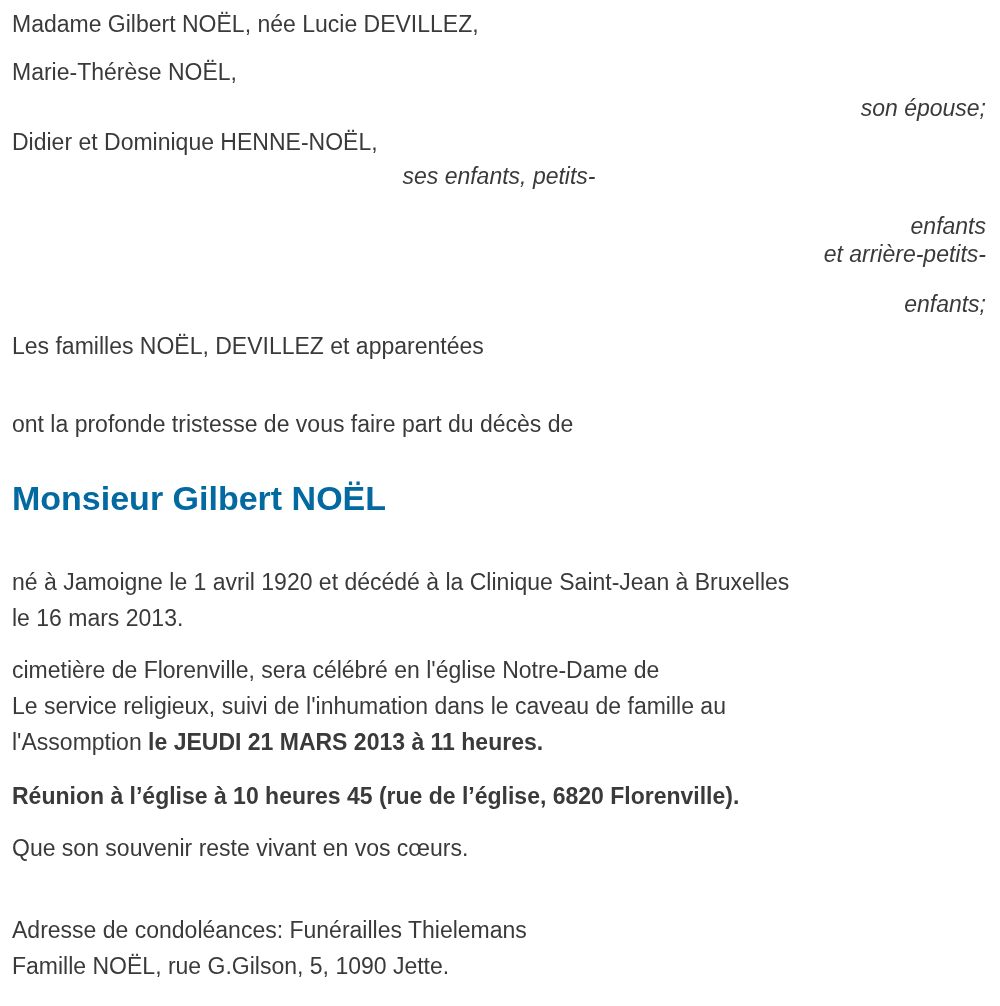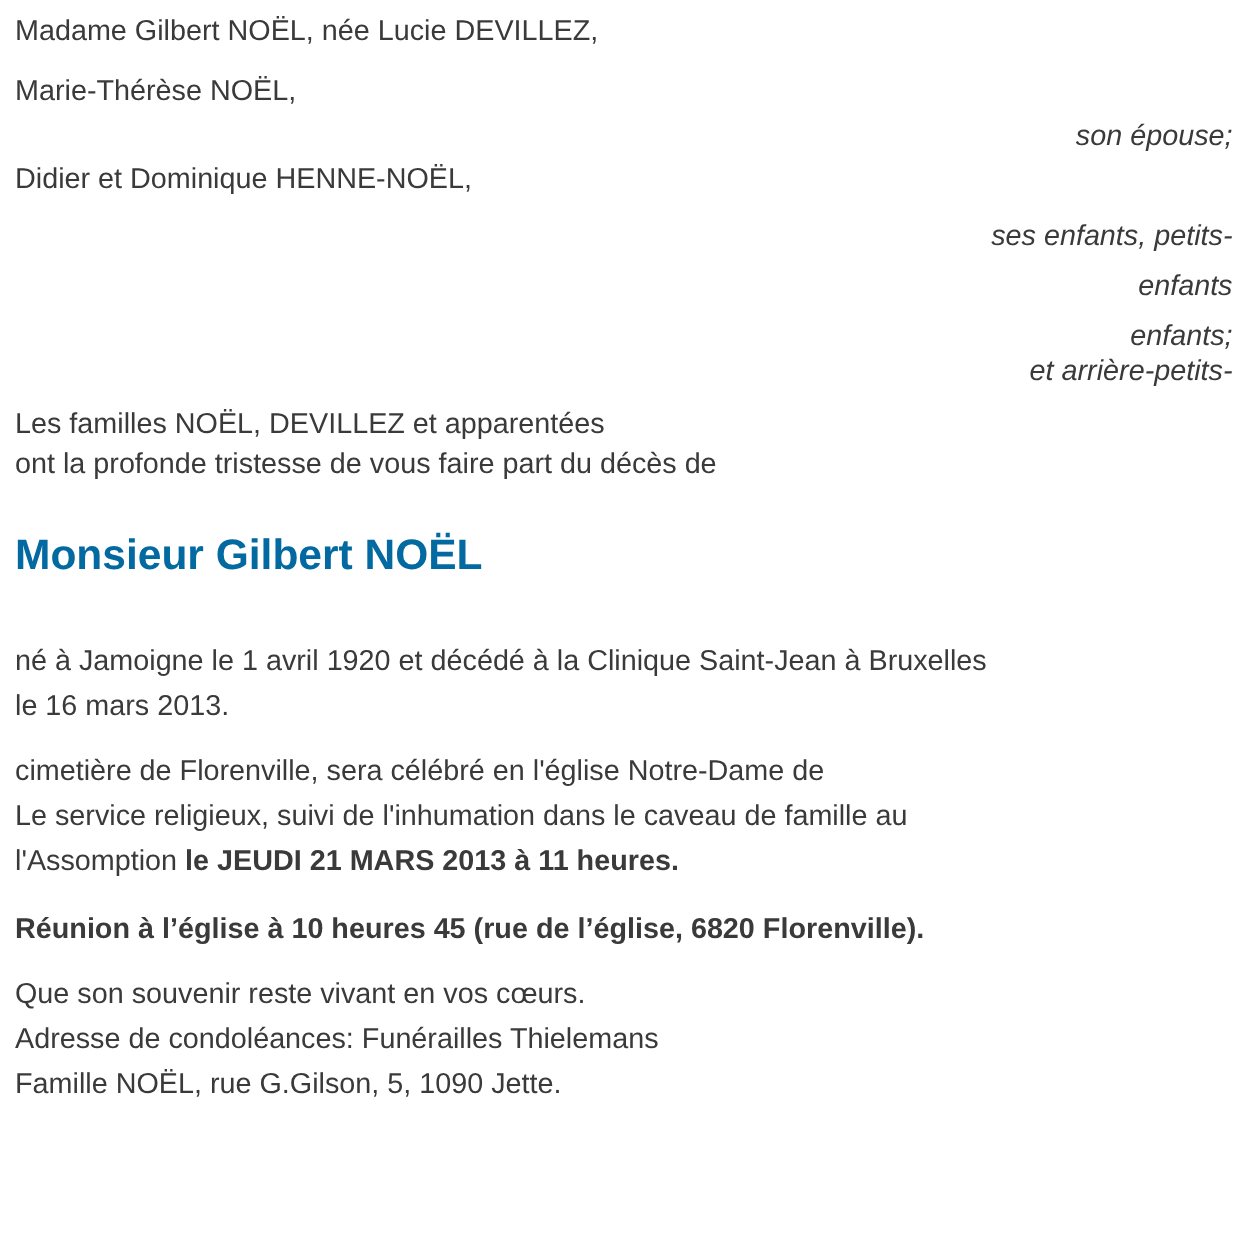--- a/index.html
+++ b/index.html
@@ -31,28 +31,28 @@
   .right {
     text-align: right;
   }
   .italic {
     font-style: italic;
   }
   .bold {
     font-weight: bold;
   }
   .mt2  { margin-top: 2px; }
-  .mt8  { margin-top: 8px; }
+  .mt8  { margin-top: 18px; }
   .mt10 { margin-top: 10px; }
-  .mt12 { margin-top: 12px; }
+  .mt12 { margin-top: 0; text-align: center; }
   .mt14 { margin-top: 14px; }
   .mt16 { margin-top: 16px; }
   .mt18 { margin-top: 18px; }
   .mt44 { margin-top: 44px; }
-  .mt46 { }
+  .mt46 { margin-top: 46px; }
   .heading {
     margin: 36px 0 0 0;
     font-size: 34px;
     line-height: 44px;
     font-weight: bold;
     color: #0369a1;
     white-space: nowrap;
   }
   .rel-block .line { line-height: 32px; }
   .rel-tight { margin-top: -4px; }
@@ -64,22 +64,22 @@
 
   <p class="line">Madame Gilbert NOËL, née Lucie DEVILLEZ,</p>
   <p class="line tall mt14">Marie-Thérèse NOËL,</p>
 
   <p class="line right italic mt2">son épouse;</p>
   <p class="line tall">Didier et Dominique HENNE-NOËL,</p>
 
   <div class="rel-block">
     <p class="line right italic mt12">ses enfants, petits-</p>
     <p class="line right italic mt8">enfants</p>
+    <p class="line right italic rel-tight">et arrière-petits-</p>
     <p class="line right italic mt8">enfants;</p>
-    <p class="line right italic rel-tight">et arrière-petits-</p>
   </div>
 
   <p class="line mt10">Les familles NOËL, DEVILLEZ et apparentées</p>
 
   <p class="line mt46">ont la profonde tristesse de vous faire part du décès de</p>
 
   <h1 class="heading">Monsieur Gilbert NOËL</h1>
 
   <div class="mt44">
     <p class="line tall">né à Jamoigne le 1 avril 1920 et décédé à la Clinique Saint-Jean à Bruxelles</p>

